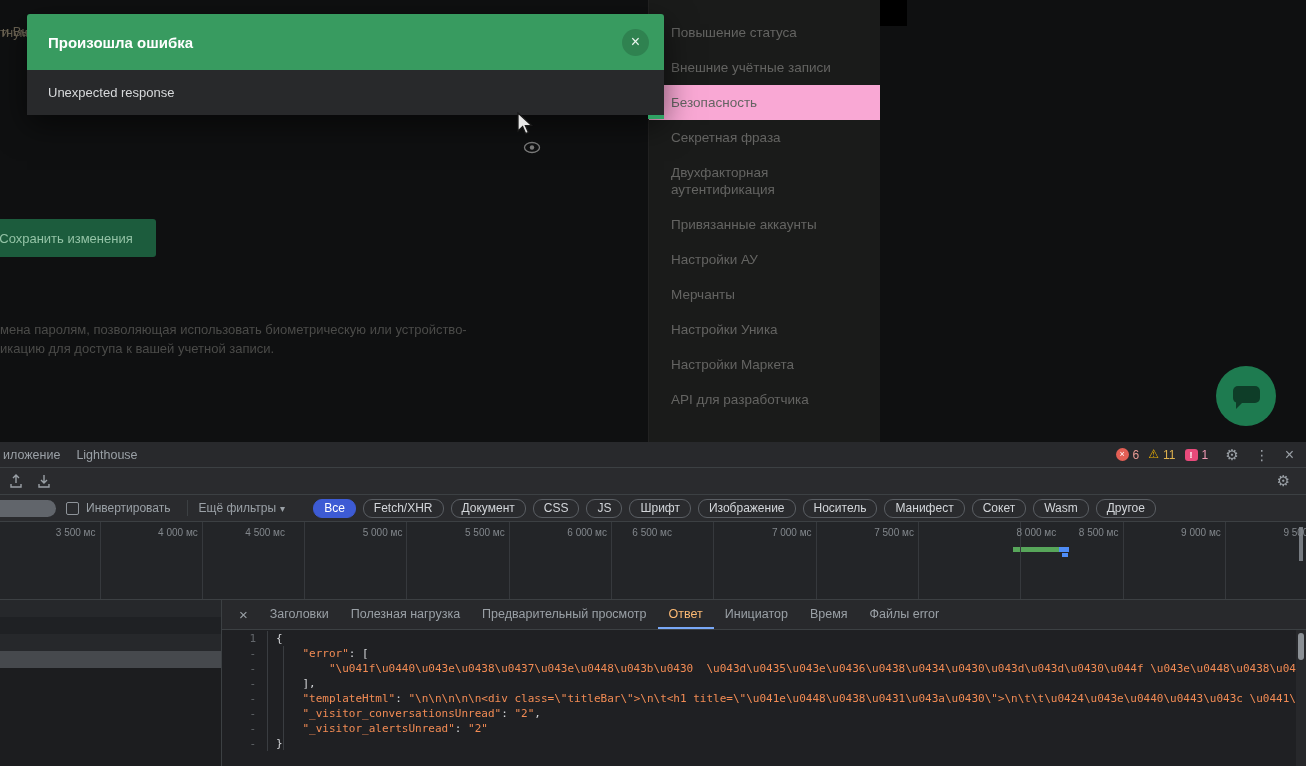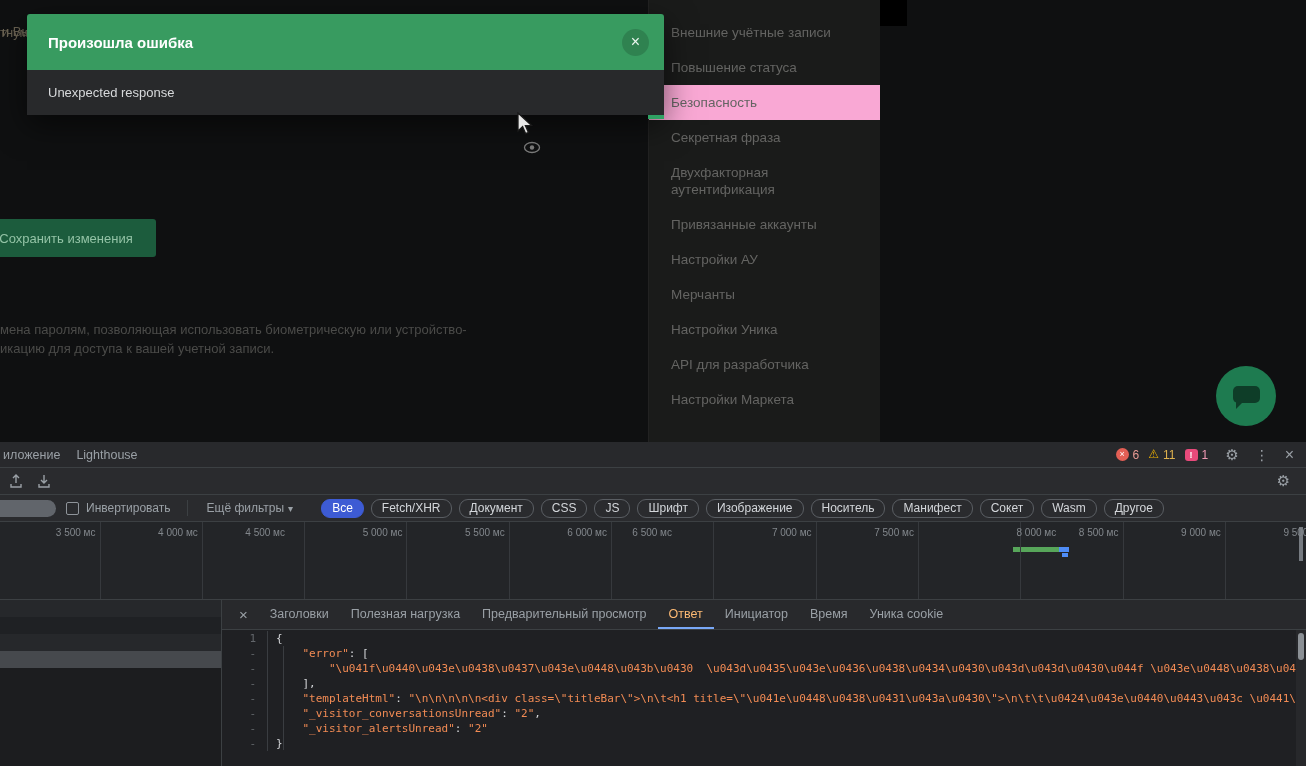--- a/index.html
+++ b/index.html
@@ -71,21 +71,21 @@
   .har-btn { margin-right:12px; cursor:pointer; display:flex; align-items:center; }
   .bar-spacer { flex:1; }
 
   .dt-filterbar { height:27px; display:flex; align-items:center; background:#2a2b2e;
                   border-bottom:1px solid #3c4043; overflow:hidden; }
   .filter-pill { flex:0 0 86px; height:17px; border-radius:9px; background:#61656b; margin-left:-30px; }
   .chk { width:13px; height:13px; border:1.5px solid #8f949a; border-radius:2px;
          margin-left:10px; cursor:pointer; flex:0 0 auto; }
   .chk-label { margin-left:7px; color:#9aa0a6; white-space:nowrap; }
   .vdiv { width:1px; height:16px; background:#3c4043; margin-left:16px; }
-  .more-filters { margin-left:19px; color:#9aa0a6; white-space:nowrap; cursor:pointer; }
+  .more-filters { margin-left:11px; color:#9aa0a6; white-space:nowrap; cursor:pointer; }
   .more-filters .chev { font-size:10px; margin-left:4px; }
   .chips { display:flex; gap:7px; margin-left:28px; align-items:center; }
   .chip { border:1px solid #5a5e63; border-radius:9px; padding:1px 10px 2px; font-size:12px;
           color:#d3d6da; white-space:nowrap; cursor:pointer; }
   .chip.selected { background:#3d5bd4; border-color:#3d5bd4; color:#fff; }
 
   .dt-overview { position:relative; height:78px; background:#232528;
                  border-bottom:1px solid #3c4043; overflow:hidden; }
   .grid-line { position:absolute; top:0; bottom:0; width:1px; background:#36393d; }
   .tl-label { position:absolute; top:5px; font-size:10px; color:#82878c; white-space:nowrap; }
@@ -141,31 +141,31 @@
     <span class="eye">
       <svg width="18" height="13" viewBox="0 0 18 13">
         <ellipse cx="9" cy="6.5" rx="7.5" ry="5" fill="none" stroke="#7d7d7d" stroke-width="1.3"></ellipse>
         <circle cx="9" cy="6.5" r="2.2" fill="#7d7d7d"></circle>
       </svg>
     </span>
 
     <div class="black-box"></div>
 
     <nav class="menu-col">
+        <div class="menu-item">Повышение статуса</div>
         <div class="menu-item">Внешние учётные записи</div>
-        <div class="menu-item">Повышение статуса</div>
         <div class="menu-item active">Безопасность</div>
         <div class="menu-item">Секретная фраза</div>
         <div class="menu-item">Двухфакторная аутентификация</div>
         <div class="menu-item">Привязанные аккаунты</div>
         <div class="menu-item">Настройки АУ</div>
         <div class="menu-item">Мерчанты</div>
         <div class="menu-item">Настройки Уника</div>
+        <div class="menu-item">Настройки Маркета</div>
         <div class="menu-item">API для разработчика</div>
-        <div class="menu-item">Настройки Маркета</div>
       </nav>
 
     <div class="chat-fab">
       <div class="chat-bubble"></div>
     </div>
 
     <div class="toast">
       <div class="toast-header">
         <span class="toast-title">Произошла ошибка</span>
         <span class="toast-close">×</span>
@@ -286,21 +286,21 @@
       <div class="detail">
         <div class="detail-tabs">
           <span class="dclose">×</span>
           <span style="display:flex;height:100%;">
               <span class="dtab">Заголовки</span>
               <span class="dtab">Полезная нагрузка</span>
               <span class="dtab">Предварительный просмотр</span>
               <span class="dtab active">Ответ</span>
               <span class="dtab">Инициатор</span>
               <span class="dtab">Время</span>
-              <span class="dtab">Уника cookie</span>
+              <span class="dtab">Файлы error</span>
             </span>
         </div>
         <div class="code">
           <div class="indent-guide"></div>
           <div class="code-scroll">
             <div class="code-thumb"></div>
           </div>
         <div class="code-line"><span class="gutter">1</span><span class="line-content"><span class="tok-p">{</span></span></div>
             <div class="code-line"><span class="gutter">-</span><span class="line-content"><span class="tok-p">    </span><span class="tok-s">"error"</span><span class="tok-p">: [</span></span></div>
             <div class="code-line"><span class="gutter">-</span><span class="line-content"><span class="tok-p">        </span><span class="tok-s">"\u041f\u0440\u043e\u0438\u0437\u043e\u0448\u043b\u0430  \u043d\u0435\u043e\u0436\u0438\u0434\u0430\u043d\u043d\u0430\u044f \u043e\u0448\u0438\u0431\u043a\u0430. \u041f\u043e\u0436\u0430\u043b\u0443\u0439\u0441\u0442\u0430, \u043f\u043e\u043f\u0440\u043e\u0431\u0443\u0439\u0442\u0435 \u0435\u0449\u0451 \u0440\u0430\u0437."</span></span></div>

